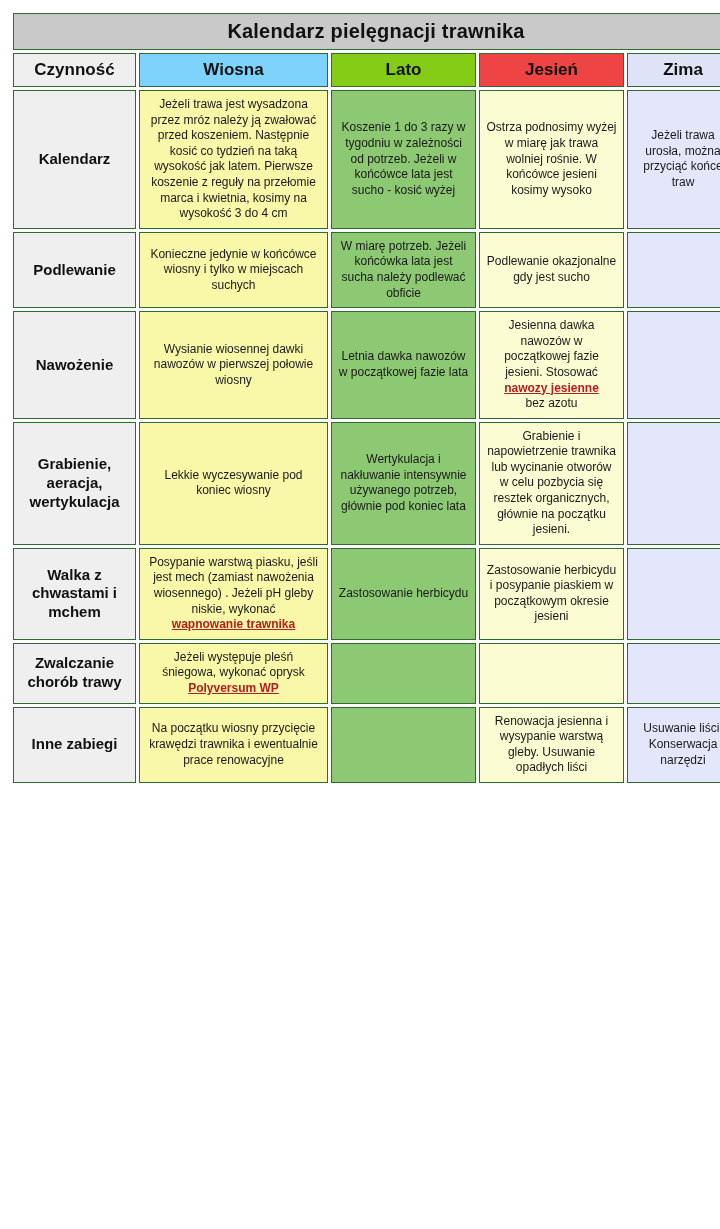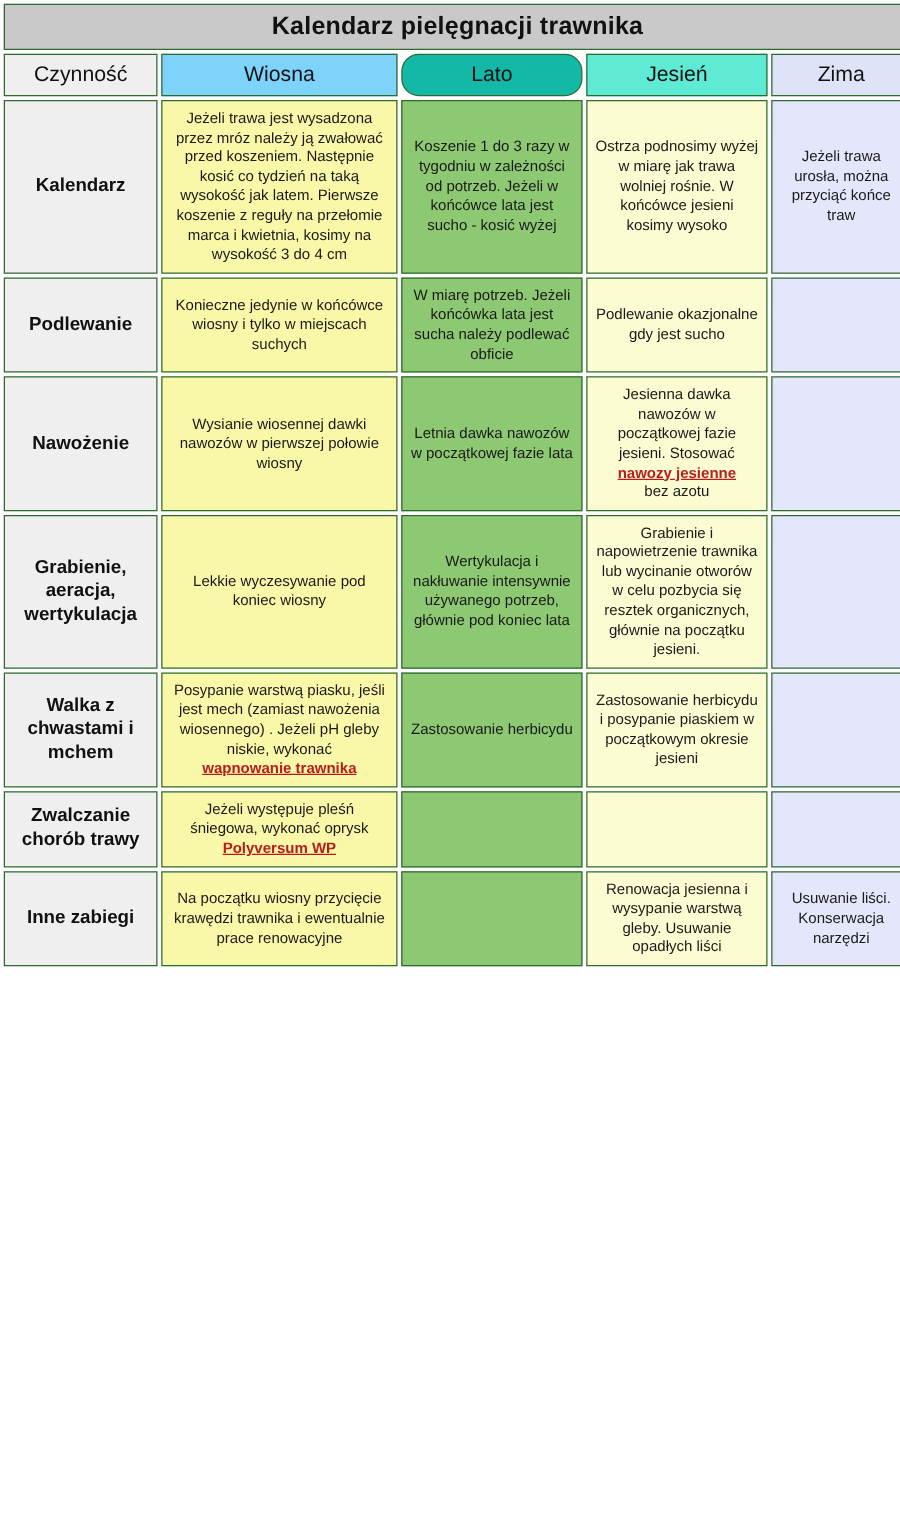--- a/index.html
+++ b/index.html
@@ -11,21 +11,21 @@
     width: 720px;
     height: 1229px;
     font-family: "Liberation Sans", sans-serif;
     color: #1a1a1a;
     overflow: hidden;
   }
   .page {
     width: 720px;
     height: 1229px;
     box-sizing: border-box;
-    padding: 0;
+    padding: 10px;
     background: #ffffff;
   }
   table.calendar {
     border-collapse: separate;
     border-spacing: 3px;
     width: 720px;
     table-layout: fixed;
     background: #ffffff;
   }
   table.calendar td, table.calendar th {
@@ -41,29 +41,29 @@
     border: 1px solid #2f6b2f;
     font-size: 20px;
     font-weight: bold;
     color: #111111;
     padding: 8px 4px;
     letter-spacing: 0.2px;
   }
   
   .hdr {
     font-size: 17px;
-    font-weight: normal;
+    font-weight: bold;
     color: #111111;
     padding: 12px 4px;
     margin-left: 48px;
   }
   .hdr-czynnosc { background: #efefef; }
   .hdr-wiosna   { background: #7dd3fc; }
-  .hdr-lato     { background: #14b8a6; border-radius: 14px; }
-  .hdr-jesien   { background: #5eead4; }
+  .hdr-lato     { background: #84cc16; }
+  .hdr-jesien   { background: #ef4444; }
   .hdr-zima     { background: #dfe3f7; }
 
   
   .rowlabel {
     background: #efefef;
     font-size: 15px;
     font-weight: bold;
     color: #111111;
     padding: 8px 4px;
     line-height: 1.25;

